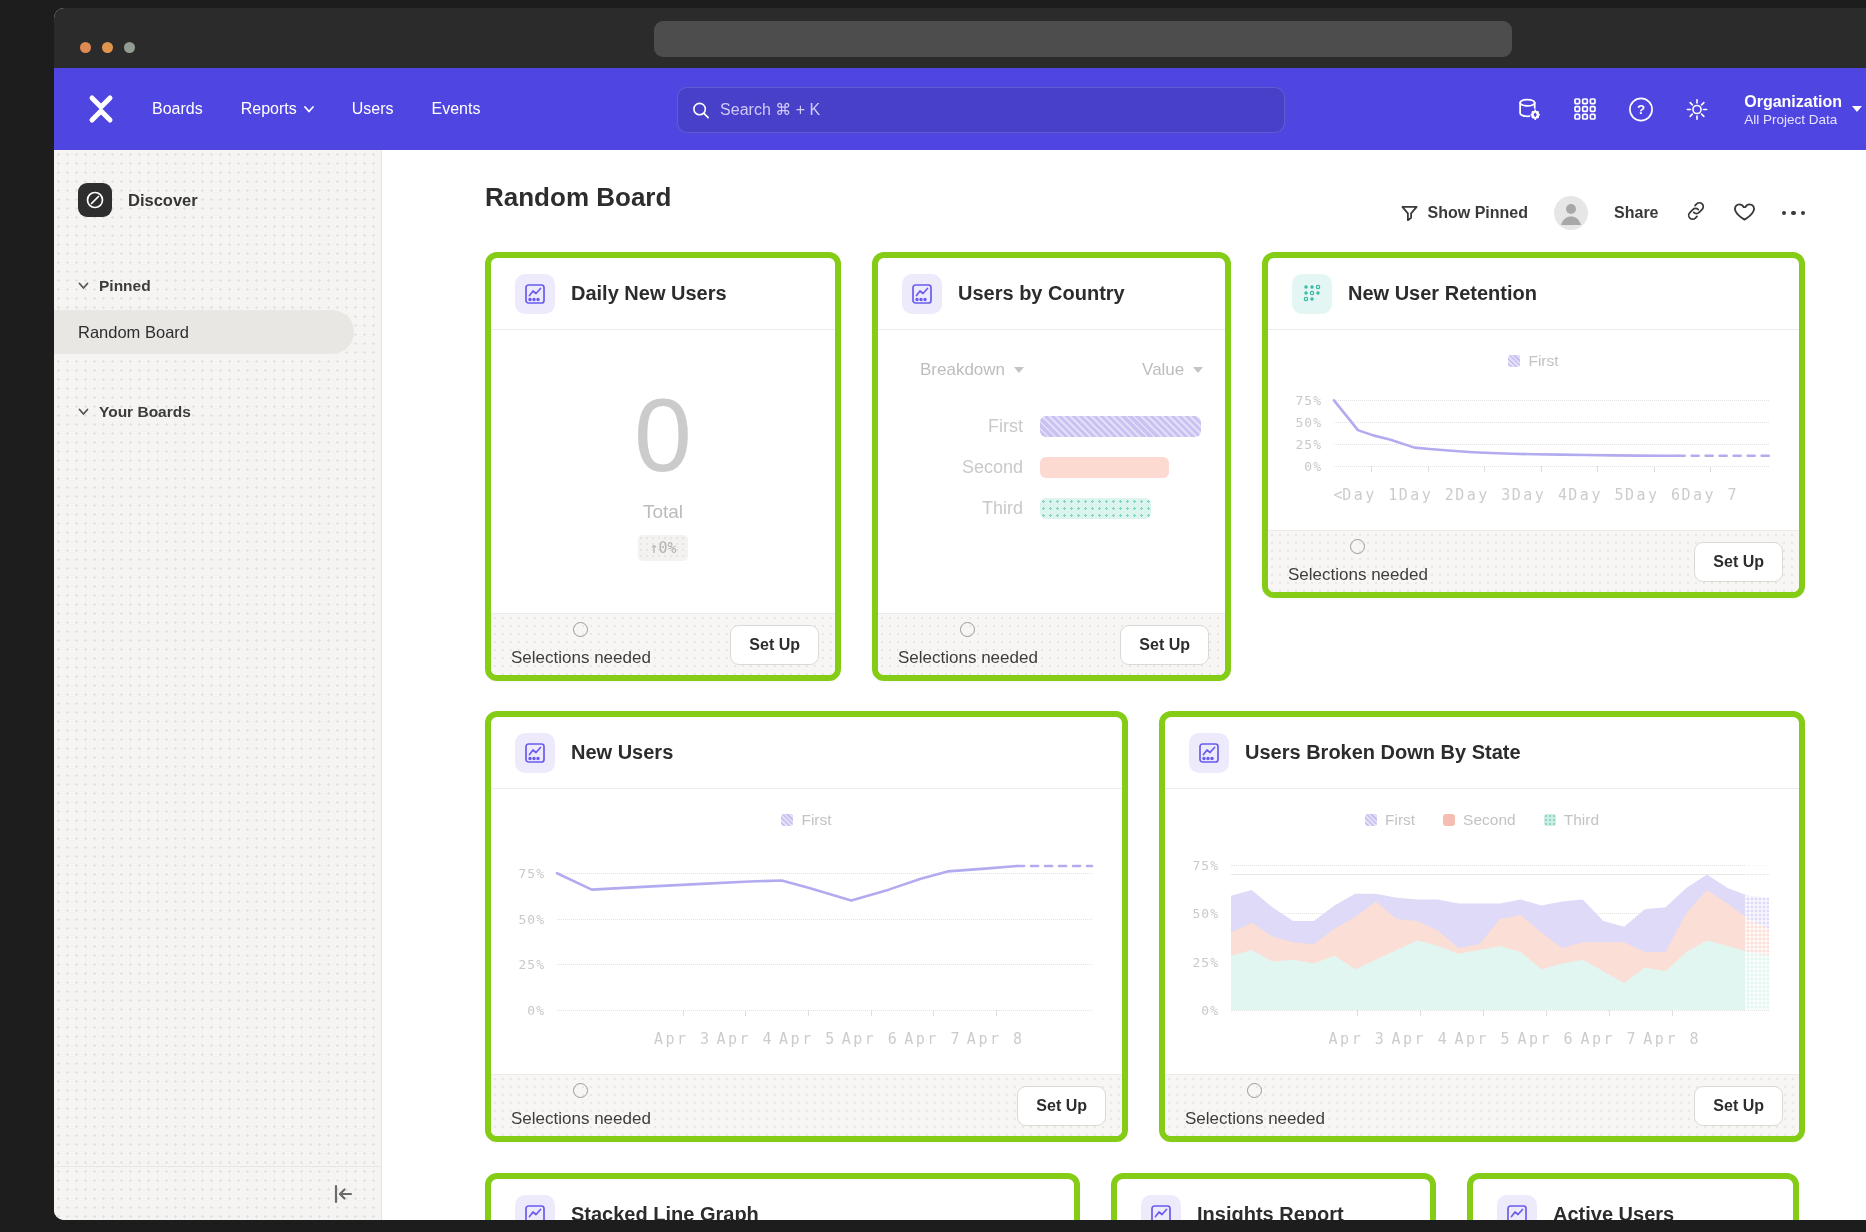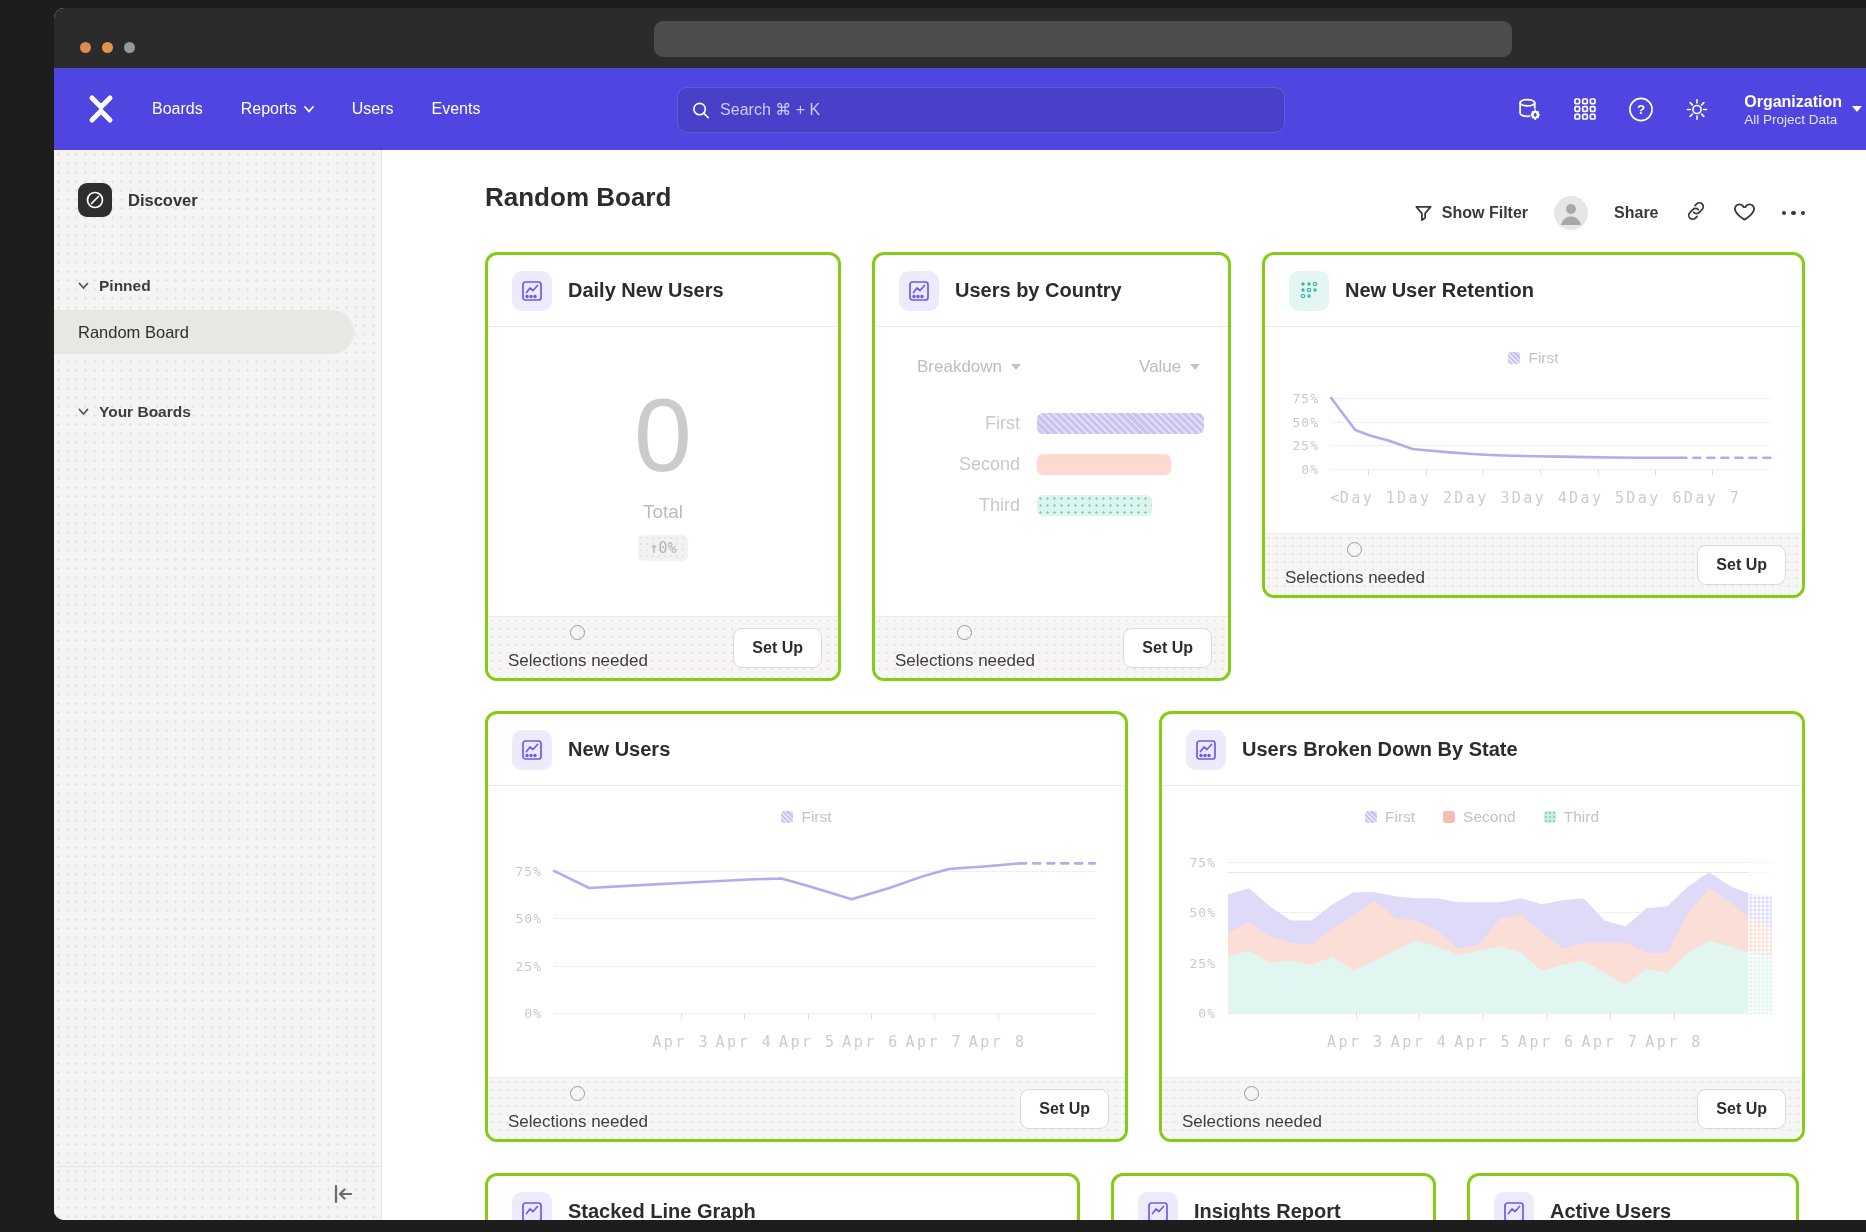--- a/index.html
+++ b/index.html
@@ -62,21 +62,21 @@
   .board-sub { font-size:16px; color:#8c8c8c; margin-top:12px; }
   .header-actions { display:flex; align-items:center; gap:26px; margin-top:14px; color:#3a3a3a; }
   .action { display:flex; align-items:center; gap:9px; font-size:16px; font-weight:600; }
   .avatar { width:34px; height:34px; border-radius:50%; background:#e6e6e6; overflow:hidden;
             display:flex; align-items:center; justify-content:center; }
   .dots3 { display:flex; gap:5px; }
   .dots3 i { width:4.5px; height:4.5px; border-radius:50%; background:#3a3a3a; }
   
   .card-row { display:flex; gap:31px; }
   .row2 { margin-top:30px; } .row3 { margin-top:31px; }
-  .card { border:3px solid #84cc16; border-radius:12px; background:#fff; display:flex;
+  .card { border:6px solid #84cc16; border-radius:12px; background:#fff; display:flex;
           flex-direction:column; box-shadow:0 1px 2px rgba(40,40,40,.04); overflow:hidden; }
   .card-head { height:72px; display:flex; align-items:center; gap:16px; padding:0 24px;
                border-bottom:1px solid #edebe9; flex-shrink:0; }
   .card-ic { width:40px; height:40px; border-radius:10px; display:flex; align-items:center;
              justify-content:center; flex-shrink:0; }
   .ic-purple { background:#eceafb; }
   .ic-teal { background:#e3f6f3; }
   .card-title { font-size:20px; font-weight:700; color:#2c2c2c; }
   .card-body { flex:1; position:relative; }
   .card-foot { height:62px; background:#f7f6f4; border-top:1px solid #edebe9; display:flex;
@@ -264,21 +264,21 @@
     <main class="main">
       <div class="board-header">
         <div>
           <div class="board-title">Random Board</div>
         </div>
         <div class="header-actions">
           <span class="action">
             <svg width="19" height="19" viewBox="0 0 20 20" class="stroke-d">
                 <path d="M2.5 3h15l-5.8 6.8v4.7l-3.4 2.5v-7.2z"></path>
               </svg>
-            <span>Show Filter</span>
+            <span>Show Pinned</span>
           </span>
           <span class="avatar">
             <svg width="34" height="34" viewBox="0 0 34 34">
                 <circle cx="17" cy="13" r="5" fill="#a8a8a8"></circle>
                 <path d="M7 29c1.5-6 6-8.5 10-8.5s8.5 2.5 10 8.5z" fill="#a8a8a8"></path>
               </svg>
           </span>
           <span class="action">Share</span>
           <span>
             <svg width="22" height="22" viewBox="0 0 24 24" class="stroke-d">

